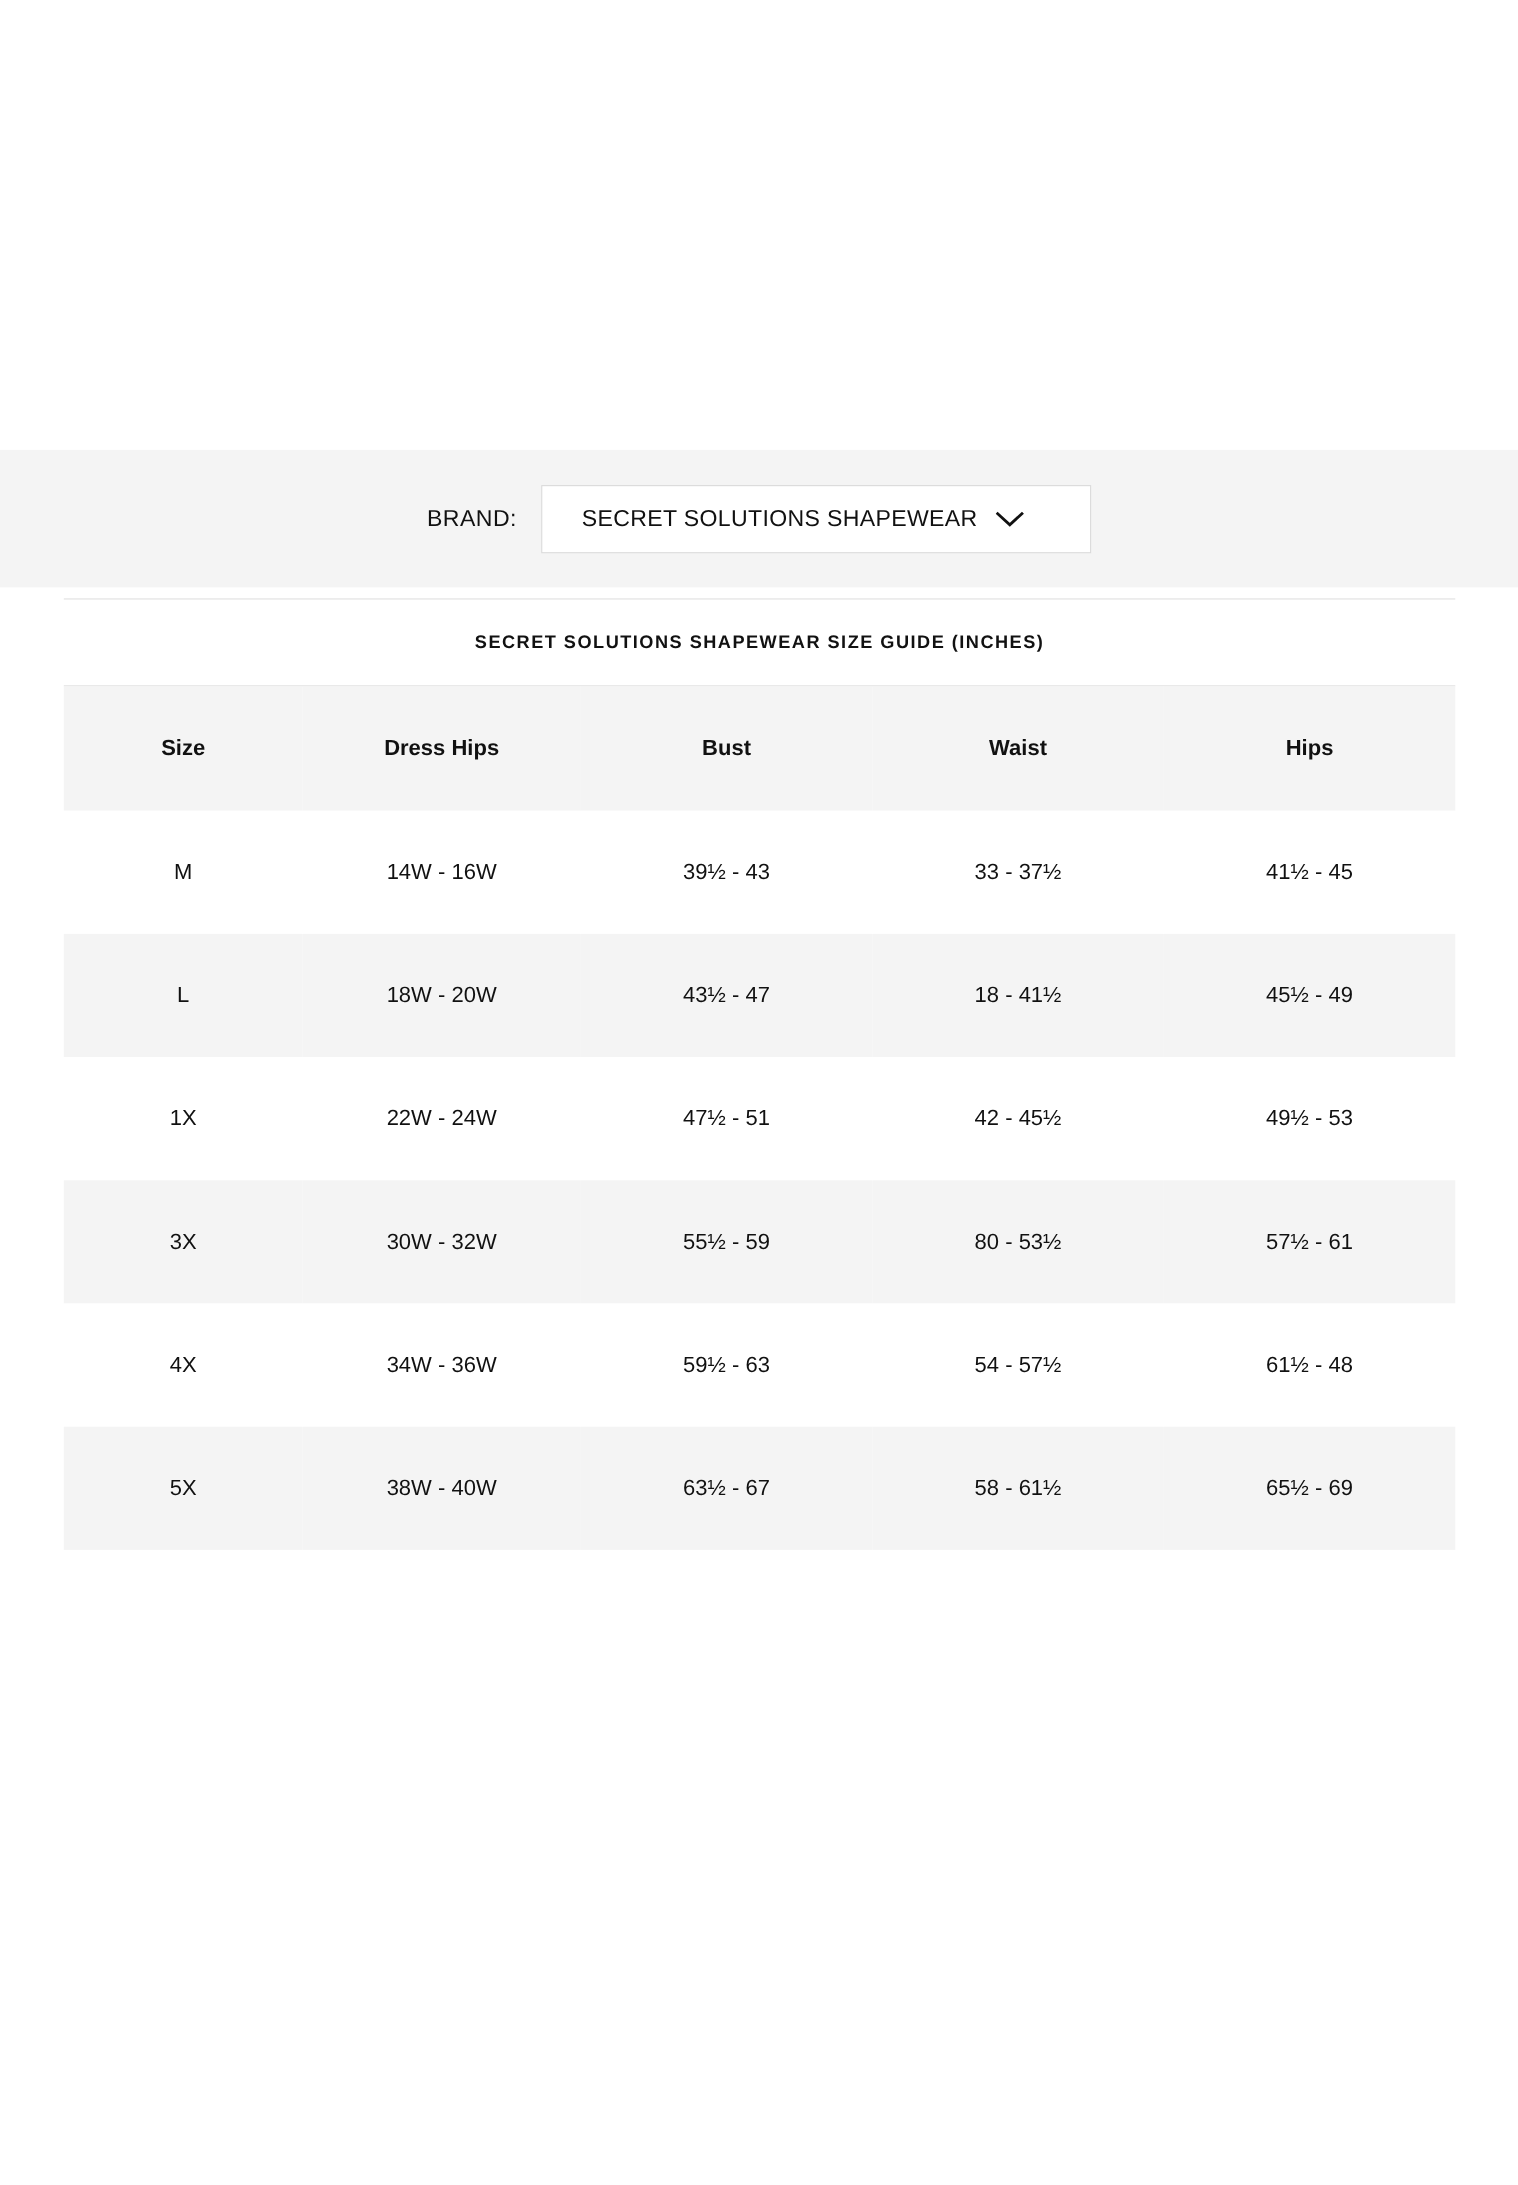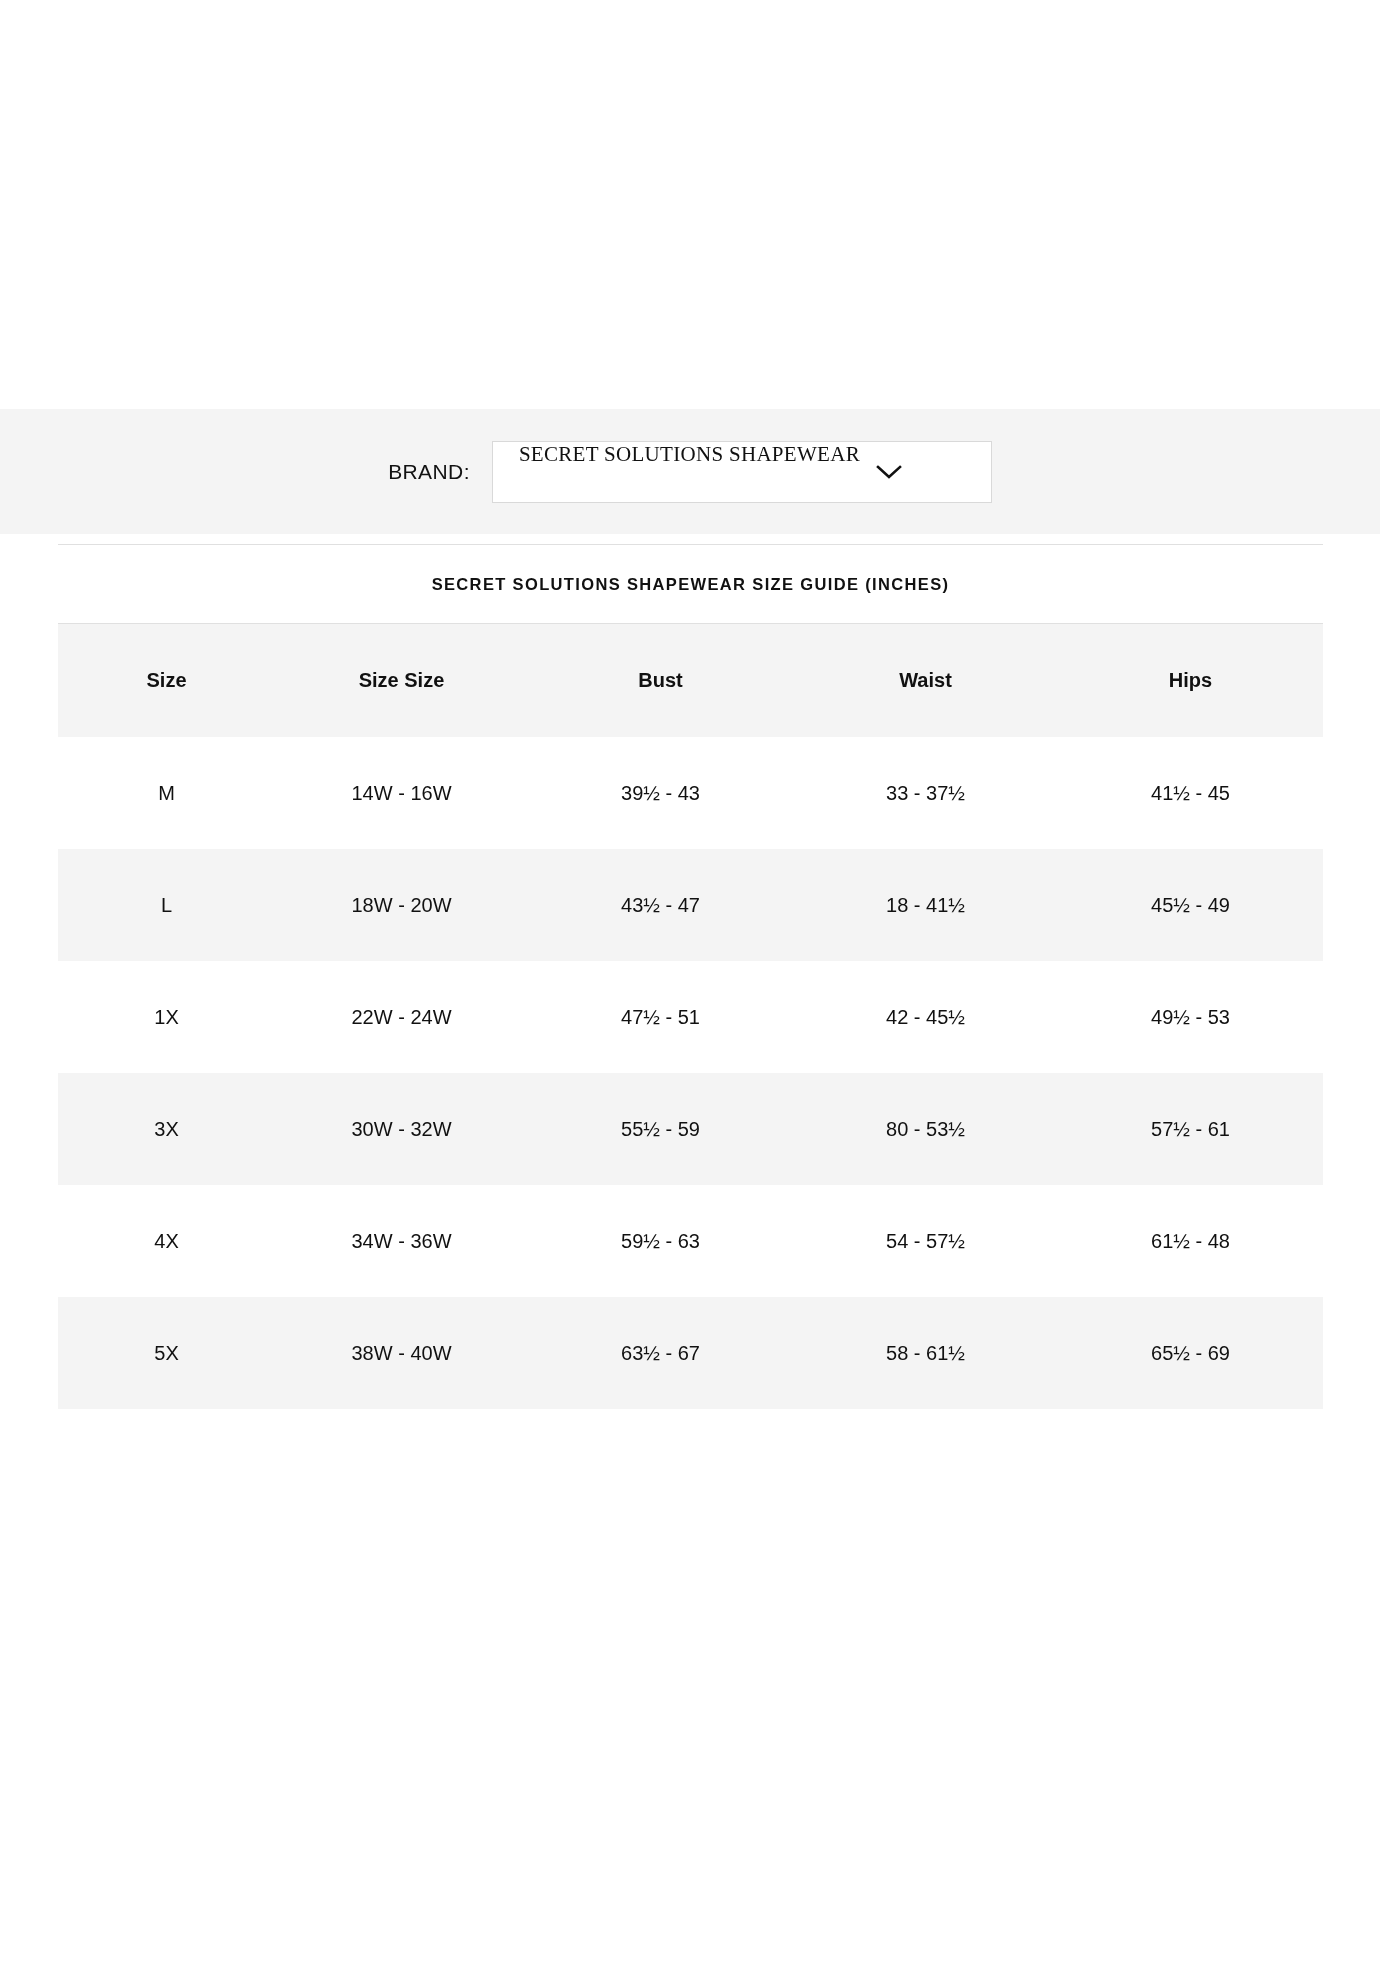--- a/index.html
+++ b/index.html
@@ -45,24 +45,24 @@
     color: #111111;
     font-weight: 400;
   }
   .brand-select {
     position: relative;
     background: #ffffff;
     border: 1px solid #d9d9d9;
     height: 62px;
     min-width: 500px;
     display: flex;
-    padding: 0 26px;
+    align-items: center;
+    padding: 0 36px;
     box-sizing: border-box;
     cursor: pointer;
-    font-family: Liberation Serif, serif;
   }
   .brand-select-value {
     font-size: 21px;
     letter-spacing: 0.3px;
     color: #111111;
     white-space: nowrap;
   }
   .chevron {
     margin-left: 16px;
     display: inline-flex;
@@ -154,21 +154,21 @@
       <colgroup>
         <col class="c-size">
           <col class="c-dress">
           <col class="c-bust">
           <col class="c-waist">
           <col class="c-hips">
       </colgroup>
       <thead>
         <tr>
           <th>Size</th>
-          <th>Size Size</th>
+          <th>Dress Hips</th>
           <th>Bust</th>
           <th>Waist</th>
           <th>Hips</th>
         </tr>
       </thead>
       <tbody>
         <tr>
           <td>M</td>
           <td>14W - 16W</td>
           <td>39½ - 43</td>

